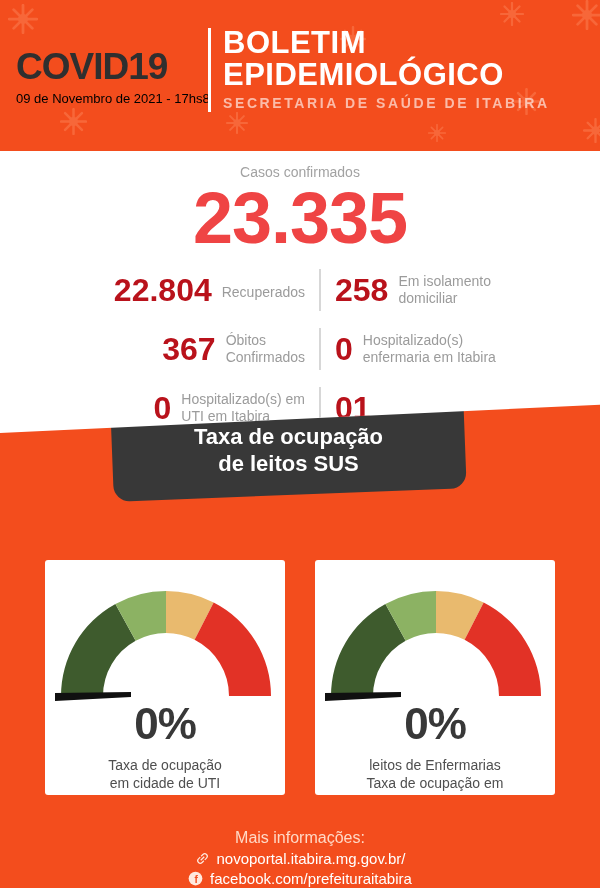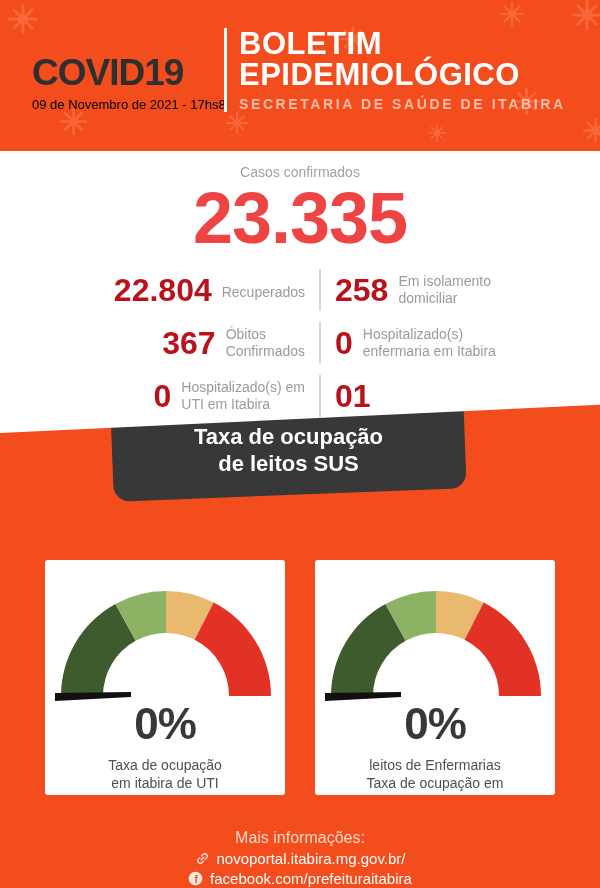--- a/index.html
+++ b/index.html
@@ -3,35 +3,35 @@
 <meta charset="utf-8">
 <style>
   html,body{margin:0;padding:0;}
   body{font-family:"Liberation Sans",sans-serif;background:#888;}
   .poster{position:relative;width:600px;height:888px;background:#f34d1d;overflow:hidden;margin:0 auto;}
 
   
   .flake{position:absolute;opacity:.38;}
 
   
-  .header{position:absolute;top:26px;left:32px;right:10px;display:flex;align-items:flex-end;z-index:2;}
+  .header{position:absolute;top:26px;left:16px;right:10px;display:flex;align-items:center;z-index:2;}
   .header-left{margin-top:16px;width:182px;flex:0 0 auto;}
   .covid-title{font-size:37px;font-weight:800;letter-spacing:-1px;color:#2f2f2f;line-height:1;}
   .header-date{font-size:13px;color:#000000;margin-top:6px;white-space:nowrap;}
   .header-divider{width:3px;height:84px;background:#ffffff;margin:2px 12px 0 10px;flex:0 0 auto;}
   .bulletin-line{font-size:31px;font-weight:800;color:#ffffff;line-height:1.02;letter-spacing:.5px;}
   .header-subtitle{font-size:14px;font-weight:700;color:rgba(255,255,255,.62);letter-spacing:2.6px;margin-top:5px;white-space:nowrap;}
 
   
   .stats-card{position:absolute;top:151px;left:0;width:600px;height:282px;background:#ffffff;
     clip-path:polygon(0 0,100% 0,100% 90%,0 100%);z-index:2;text-align:center;}
   .confirmed-label{font-size:14px;color:#a2a2a2;margin-top:13px;}
   .confirmed-value{font-size:72px;font-weight:800;letter-spacing:-1px;color:#ef4444;line-height:1.02;margin-top:2px;}
   .stat-rows{margin-top:10px;}
-  .stat-row{display:flex;align-items:center;justify-content:flex-end;min-height:50px;margin-top:3px;padding-left:40px;}
+  .stat-row{display:flex;align-items:center;justify-content:flex-end;min-height:50px;margin-top:9px;padding-left:40px;}
   .stat-cell{display:flex;align-items:center;gap:10px;}
   .cell-left{width:266px;justify-content:flex-end;padding-right:14px;}
   .cell-right{width:266px;justify-content:flex-start;padding-left:14px;}
   .stat-row:nth-child(1) .cell-left{align-items:flex-end;}
   .stat-row:nth-child(1) .cell-left .stat-label{padding-bottom:5px;}
   .stat-value{font-size:32px;font-weight:800;color:#b9121b;line-height:1;}
   .stat-label{font-size:14px;color:#9b9b9b;line-height:1.25;text-align:left;white-space:pre-line;}
   .row-divider{width:2px;height:42px;background:#d7d7d7;flex:0 0 auto;}
 
   
@@ -213,21 +213,21 @@
       <svg class="gauge-svg" width="236" height="134" viewBox="0 0 236 134">
           <path d="M14 123.99999999999999 A105 105 0 0 1 68.41586421931993 31.98779859539431 L88.64951853159195 68.79267915723659 A63 63 0 0 0 56 123.99999999999999 Z" fill="#3e5b2d"></path>
           <path d="M68.41586421931993 31.98779859539431 A105 105 0 0 1 119 19 L119 61 A63 63 0 0 0 88.64951853159195 68.79267915723659 Z" fill="#8cb263"></path>
           <path d="M119 19 A105 105 0 0 1 166.6690024726524 30.444314960221377 L147.60140148359145 67.86658897613283 A63 63 0 0 0 119 61 Z" fill="#e9ba6e"></path>
           <path d="M166.6690024726524 30.444314960221377 A105 105 0 0 1 224 124 L182 124 A63 63 0 0 0 147.60140148359145 67.86658897613283 Z" fill="#e23226"></path>
           <polygon points="8,129 8,121 84,120 84,125" fill="#101010" transform="rotate(0 119 124)"></polygon>
         </svg>
       <div class="gauge-value">0%</div>
       <div class="gauge-caption">
         <div>Taxa de ocupação</div>
-        <div>em itabira de UTI</div>
+        <div>em cidade de UTI</div>
       </div>
     </div>
     <div class="gauge-card">
       <svg class="gauge-svg" width="236" height="134" viewBox="0 0 236 134">
           <path d="M14 123.99999999999999 A105 105 0 0 1 68.41586421931993 31.98779859539431 L88.64951853159195 68.79267915723659 A63 63 0 0 0 56 123.99999999999999 Z" fill="#3e5b2d"></path>
           <path d="M68.41586421931993 31.98779859539431 A105 105 0 0 1 119 19 L119 61 A63 63 0 0 0 88.64951853159195 68.79267915723659 Z" fill="#8cb263"></path>
           <path d="M119 19 A105 105 0 0 1 166.6690024726524 30.444314960221377 L147.60140148359145 67.86658897613283 A63 63 0 0 0 119 61 Z" fill="#e9ba6e"></path>
           <path d="M166.6690024726524 30.444314960221377 A105 105 0 0 1 224 124 L182 124 A63 63 0 0 0 147.60140148359145 67.86658897613283 Z" fill="#e23226"></path>
           <polygon points="8,129 8,121 84,120 84,125" fill="#101010" transform="rotate(0 119 124)"></polygon>
         </svg>

